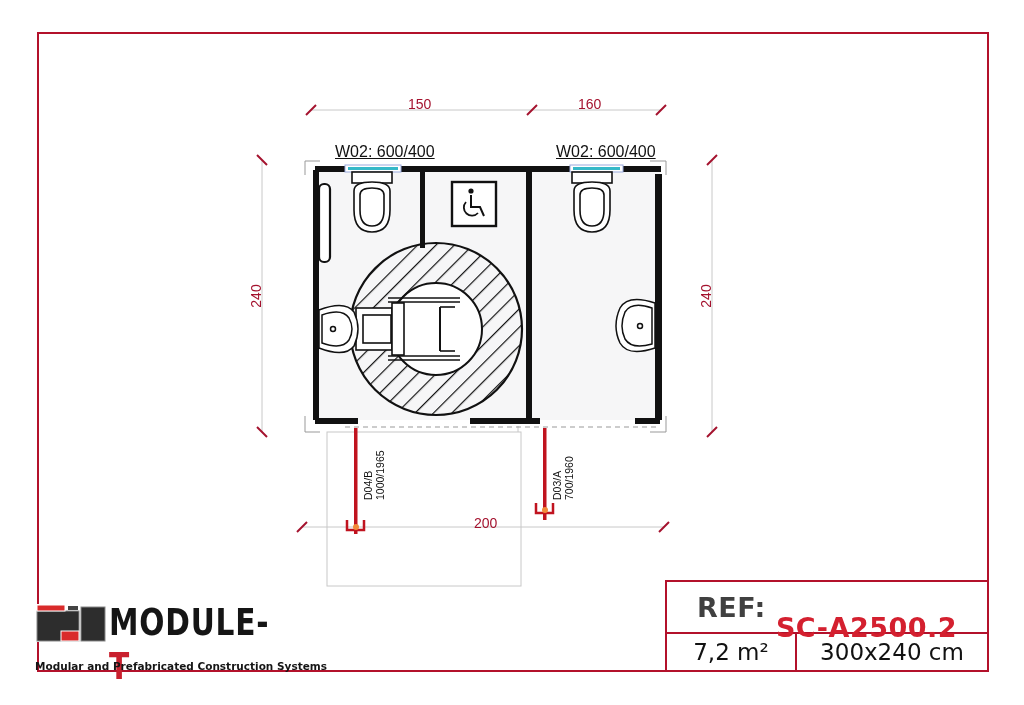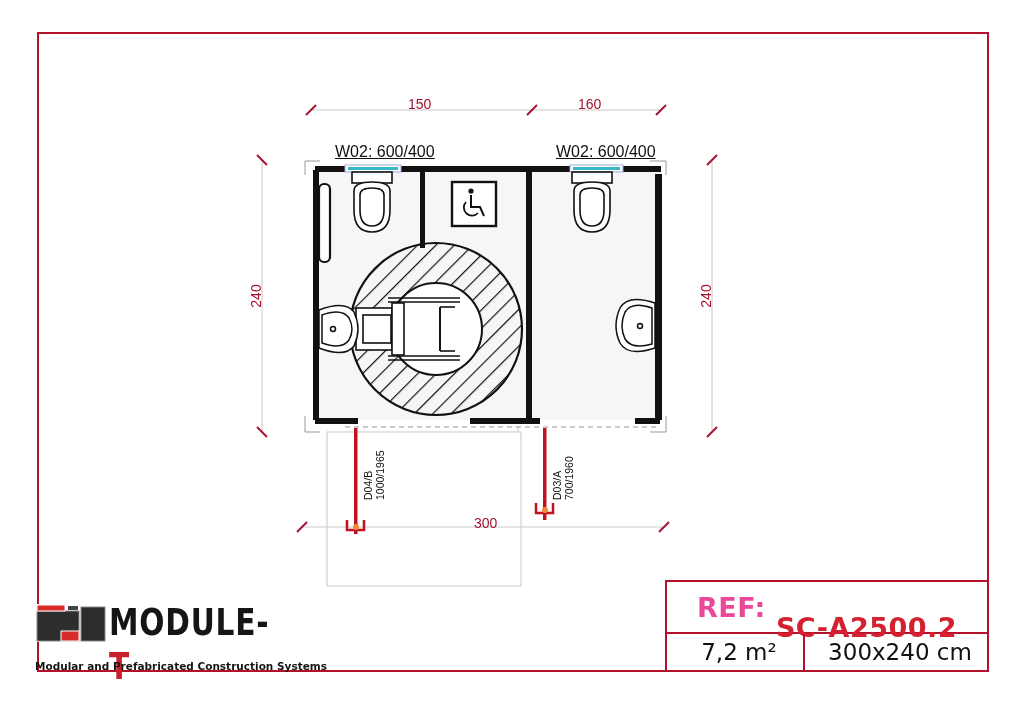--- a/index.html
+++ b/index.html
@@ -6,23 +6,23 @@
   body{width:1024px;height:705px;position:relative;overflow:hidden;font-family:"Liberation Sans",sans-serif;}
   .frame{position:absolute;left:37px;top:32px;width:952px;height:640px;border:2px solid #b3112b;border-right:none;box-sizing:border-box;}
   .frame-right{position:absolute;left:987px;top:32px;width:2px;height:550px;background:#b3112b;}
   svg.plan{position:absolute;left:0;top:0;}
   .dim{position:absolute;color:#a4122e;font-size:14px;font-family:"Liberation Sans",sans-serif;}
   .dim.v{transform:rotate(-90deg);transform-origin:center;}
   .wlabel{position:absolute;font-size:16px;color:#111;font-family:"Liberation Sans",sans-serif;text-decoration:underline;}
   .dlabel{position:absolute;font-size:10.5px;color:#111;line-height:12px;transform:rotate(-90deg);transform-origin:left top;white-space:nowrap;font-family:"Liberation Sans",sans-serif;}
   .titleblock{position:absolute;left:665px;top:580px;width:324px;height:92px;border:2px solid #b3112b;box-sizing:border-box;background:#fff;}
   .tb-ref{position:absolute;left:0;top:0;width:100%;height:50px;border-bottom:2px solid #b3112b;display:flex;align-items:center;justify-content:center;font-size:27px;font-weight:bold;font-family:"DejaVu Sans",sans-serif;letter-spacing:0.5px;}
-  .tb-ref .lbl{color:#ec4899;margin-right:10px;}
+  .tb-ref .lbl{color:#404040;margin-right:10px;}
   .tb-ref .val{color:#d4202f;margin-top:40px;}
-  .tb-row{position:absolute;left:0;top:52px;width:100%;height:36px;display:flex;padding-left:8px;}
+  .tb-row{position:absolute;left:0;top:52px;width:100%;height:36px;display:flex;}
   .tb-cell{display:flex;align-items:center;justify-content:center;font-size:23px;color:#111;font-family:"DejaVu Sans",sans-serif;}
   .tb-cell.area{width:128px;border-right:2px solid #b3112b;}
   .tb-cell.size{flex:1;}
   .logo{position:absolute;left:35px;top:603px;width:300px;height:60px;}
   .logo-word{position:absolute;left:74px;top:-3px;font-family:"DejaVu Sans",sans-serif;font-size:38px;font-weight:bold;color:#151515;letter-spacing:1px;transform:scaleX(0.78);transform-origin:left top;}
   .logo-word .t{color:#c9202e;}
   .logo-tag{position:absolute;left:0;top:57px;font-size:10.5px;font-weight:bold;color:#151515;white-space:nowrap;font-family:"DejaVu Sans",sans-serif;}
 </style>
 </head>
 <body>
@@ -152,21 +152,21 @@
     <rect x="543" y="428" width="3.5" height="92" stroke="none"></rect>
     <path d="M536,503 L536,513 L553,513 L553,503" fill="none" stroke-width="2.5"></path>
     <circle cx="545" cy="510" r="3" fill="#f28a3a" stroke="none"></circle>
   </g>
 </svg>
 
 <div class="dim" style="left:408px;top:96px;">150</div>
 <div class="dim" style="left:578px;top:96px;">160</div>
 <div class="dim v" style="left:244px;top:288px;">240</div>
 <div class="dim v" style="left:694px;top:288px;">240</div>
-<div class="dim" style="left:474px;top:515px;">300</div>
+<div class="dim" style="left:474px;top:515px;">200</div>
 
 <div class="wlabel" style="left:335px;top:143px;">W02: 600/400</div>
 <div class="wlabel" style="left:556px;top:143px;">W02: 600/400</div>
 
 <div class="dlabel" style="left:362px;top:500px;">
   <div>D04/B</div>
   <div>1000/1965</div>
 </div>
 <div class="dlabel" style="left:551px;top:500px;">
   <div>D03/A</div>

